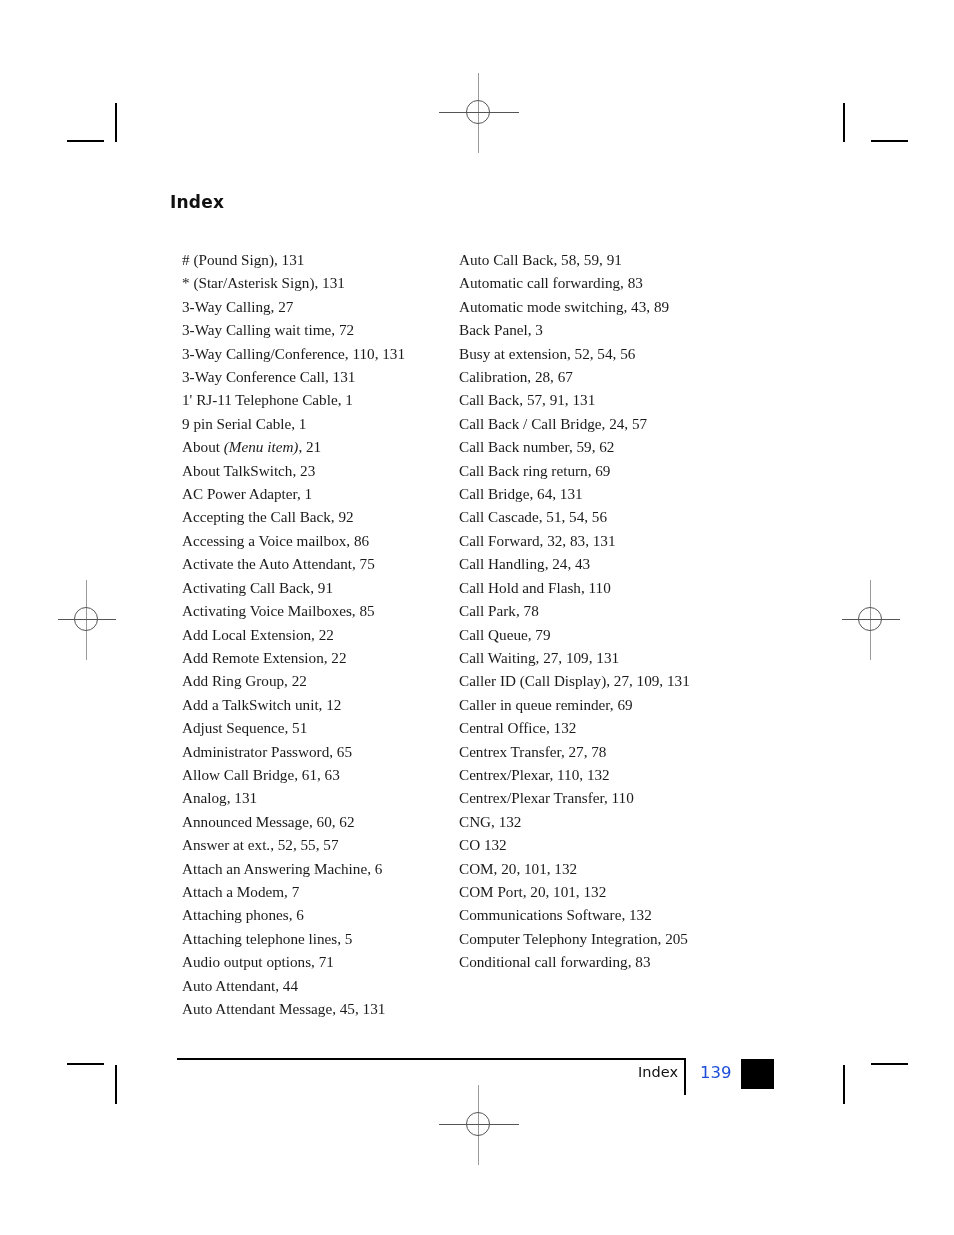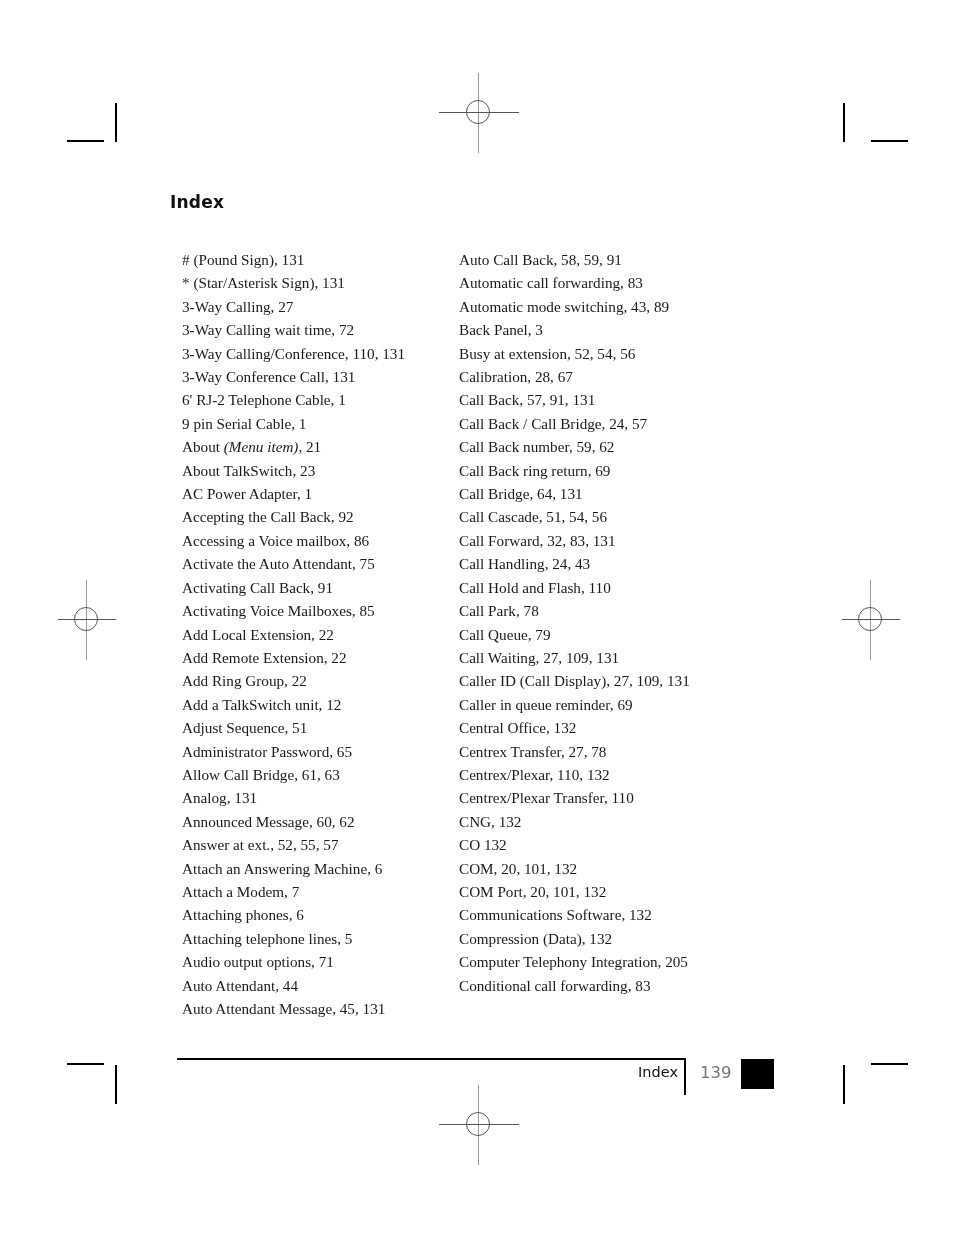--- a/index.html
+++ b/index.html
@@ -153,21 +153,21 @@
     font-family: "DejaVu Sans", "Liberation Sans", sans-serif;
     font-size: 14.5px;
     color: #111;
   }
   .footer-pagenum {
     position: absolute;
     left: 700px;
     top: 23px;
     font-family: "DejaVu Sans", "Liberation Sans", sans-serif;
     font-size: 16.5px;
-    color: #737373;
+    color: #1d4ed8;
   }
   .footer-block {
     position: absolute;
     left: 741px;
     top: 19px;
     width: 33px;
     height: 30px;
     background: #000;
   }
 </style>
@@ -219,21 +219,21 @@
     <div class="page-title">Index</div>
 
     <div class="columns">
       <div class="index-column left" id="col-left">
           <div class="index-entry"># (Pound Sign), 131</div>
           <div class="index-entry">*  (Star/Asterisk Sign), 131</div>
           <div class="index-entry">3-Way Calling, 27</div>
           <div class="index-entry">3-Way Calling wait time, 72</div>
           <div class="index-entry">3-Way Calling/Conference, 110, 131</div>
           <div class="index-entry">3-Way Conference Call, 131</div>
-          <div class="index-entry">6' RJ-2 Telephone Cable, 1</div>
+          <div class="index-entry">1' RJ-11 Telephone Cable, 1</div>
           <div class="index-entry">9 pin Serial Cable, 1</div>
           <div class="index-entry">About <em>(Menu item)</em>, 21</div>
           <div class="index-entry">About TalkSwitch, 23</div>
           <div class="index-entry">AC Power Adapter, 1</div>
           <div class="index-entry">Accepting the Call Back, 92</div>
           <div class="index-entry">Accessing a Voice mailbox, 86</div>
           <div class="index-entry">Activate the Auto Attendant, 75</div>
           <div class="index-entry">Activating Call Back, 91</div>
           <div class="index-entry">Activating Voice Mailboxes, 85</div>
           <div class="index-entry">Add Local Extension, 22</div>
@@ -277,21 +277,20 @@
           <div class="index-entry">Caller in queue reminder, 69</div>
           <div class="index-entry">Central Office, 132</div>
           <div class="index-entry">Centrex Transfer, 27, 78</div>
           <div class="index-entry">Centrex/Plexar, 110, 132</div>
           <div class="index-entry">Centrex/Plexar Transfer, 110</div>
           <div class="index-entry">CNG, 132</div>
           <div class="index-entry">CO 132</div>
           <div class="index-entry">COM, 20, 101, 132</div>
           <div class="index-entry">COM Port, 20, 101, 132</div>
           <div class="index-entry">Communications Software, 132</div>
-          <div class="index-entry">Compression (Data), 132</div>
           <div class="index-entry">Computer Telephony Integration, 205</div>
           <div class="index-entry">Conditional call forwarding, 83</div>
         </div>
     </div>
 
     <div class="footer">
       <div class="footer-rule"></div>
       <div class="footer-tick"></div>
       <div class="footer-label">Index</div>
       <div class="footer-pagenum">139</div>

